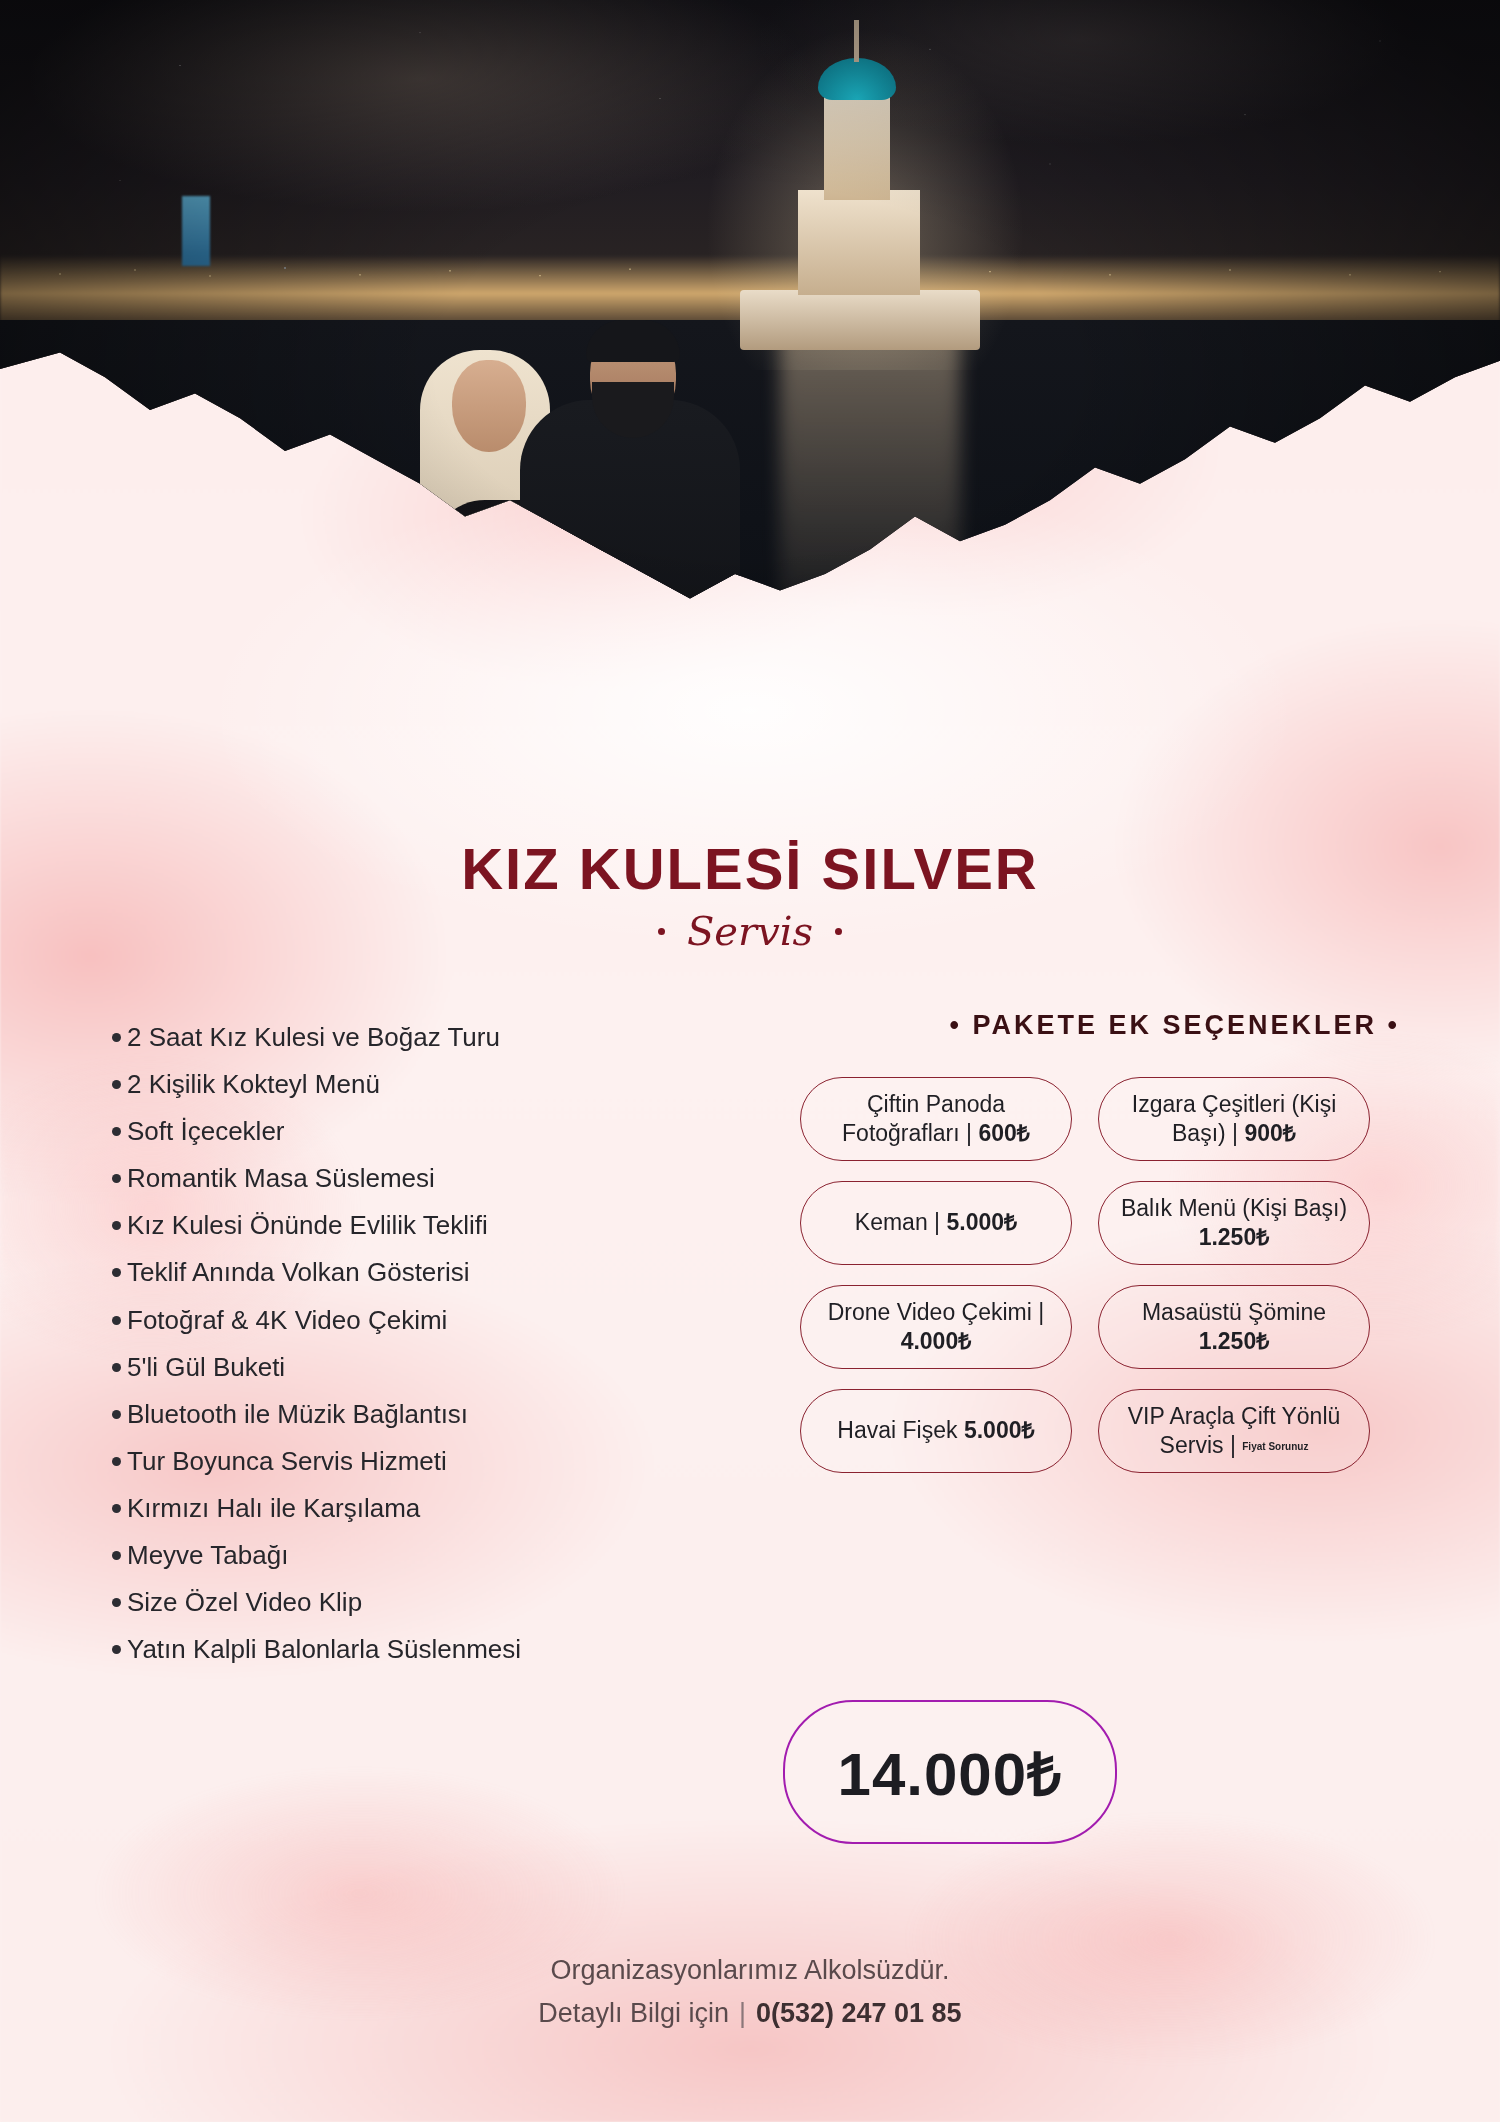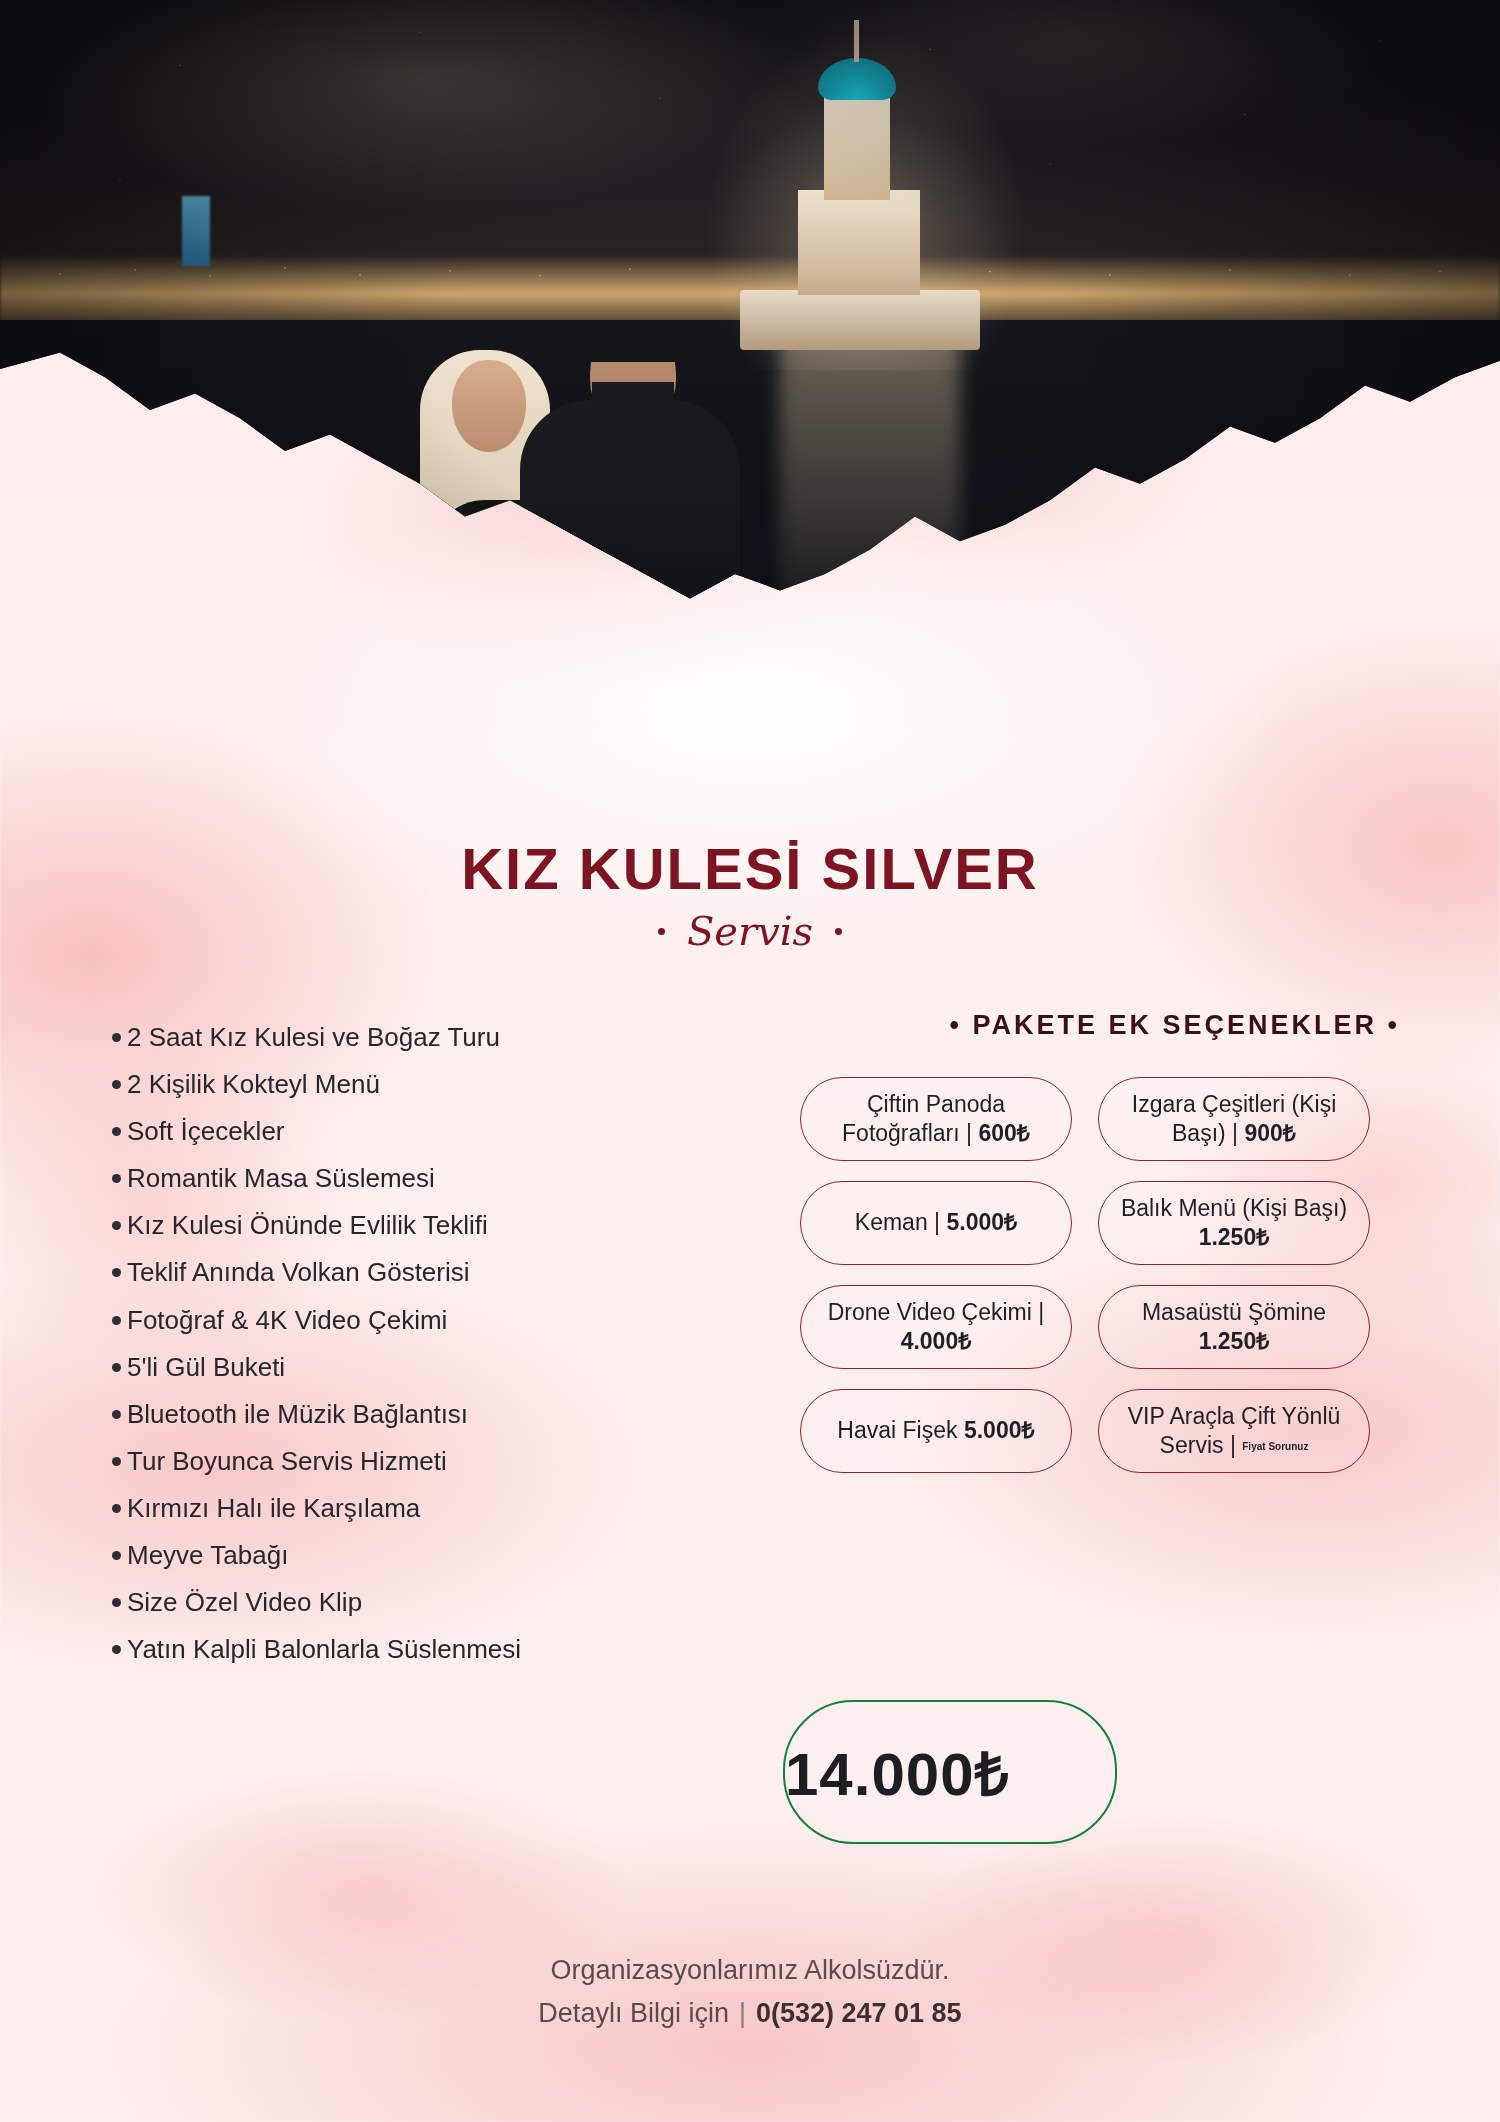--- a/index.html
+++ b/index.html
@@ -313,26 +313,27 @@
     text-align: right;
     vertical-align: middle;
   }
 
   .price-wrap {
     position: absolute;
     left: 950px; top: 1700px;
     transform: translateX(-50%);
   }
   .price-pill {
-    border: 2px solid #15803d;
+    border: 2px solid #a21caf;
     border-radius: 70px;
     width: 330px;
     height: 140px;
     display: flex;
     align-items: center;
+    justify-content: center;
     background: rgba(255,255,255,0.12);
   }
   .price-text {
     font-size: 60px;
     font-weight: bold;
     color: #1d1d22;
     letter-spacing: 1px;
   }
 
   .footer {

